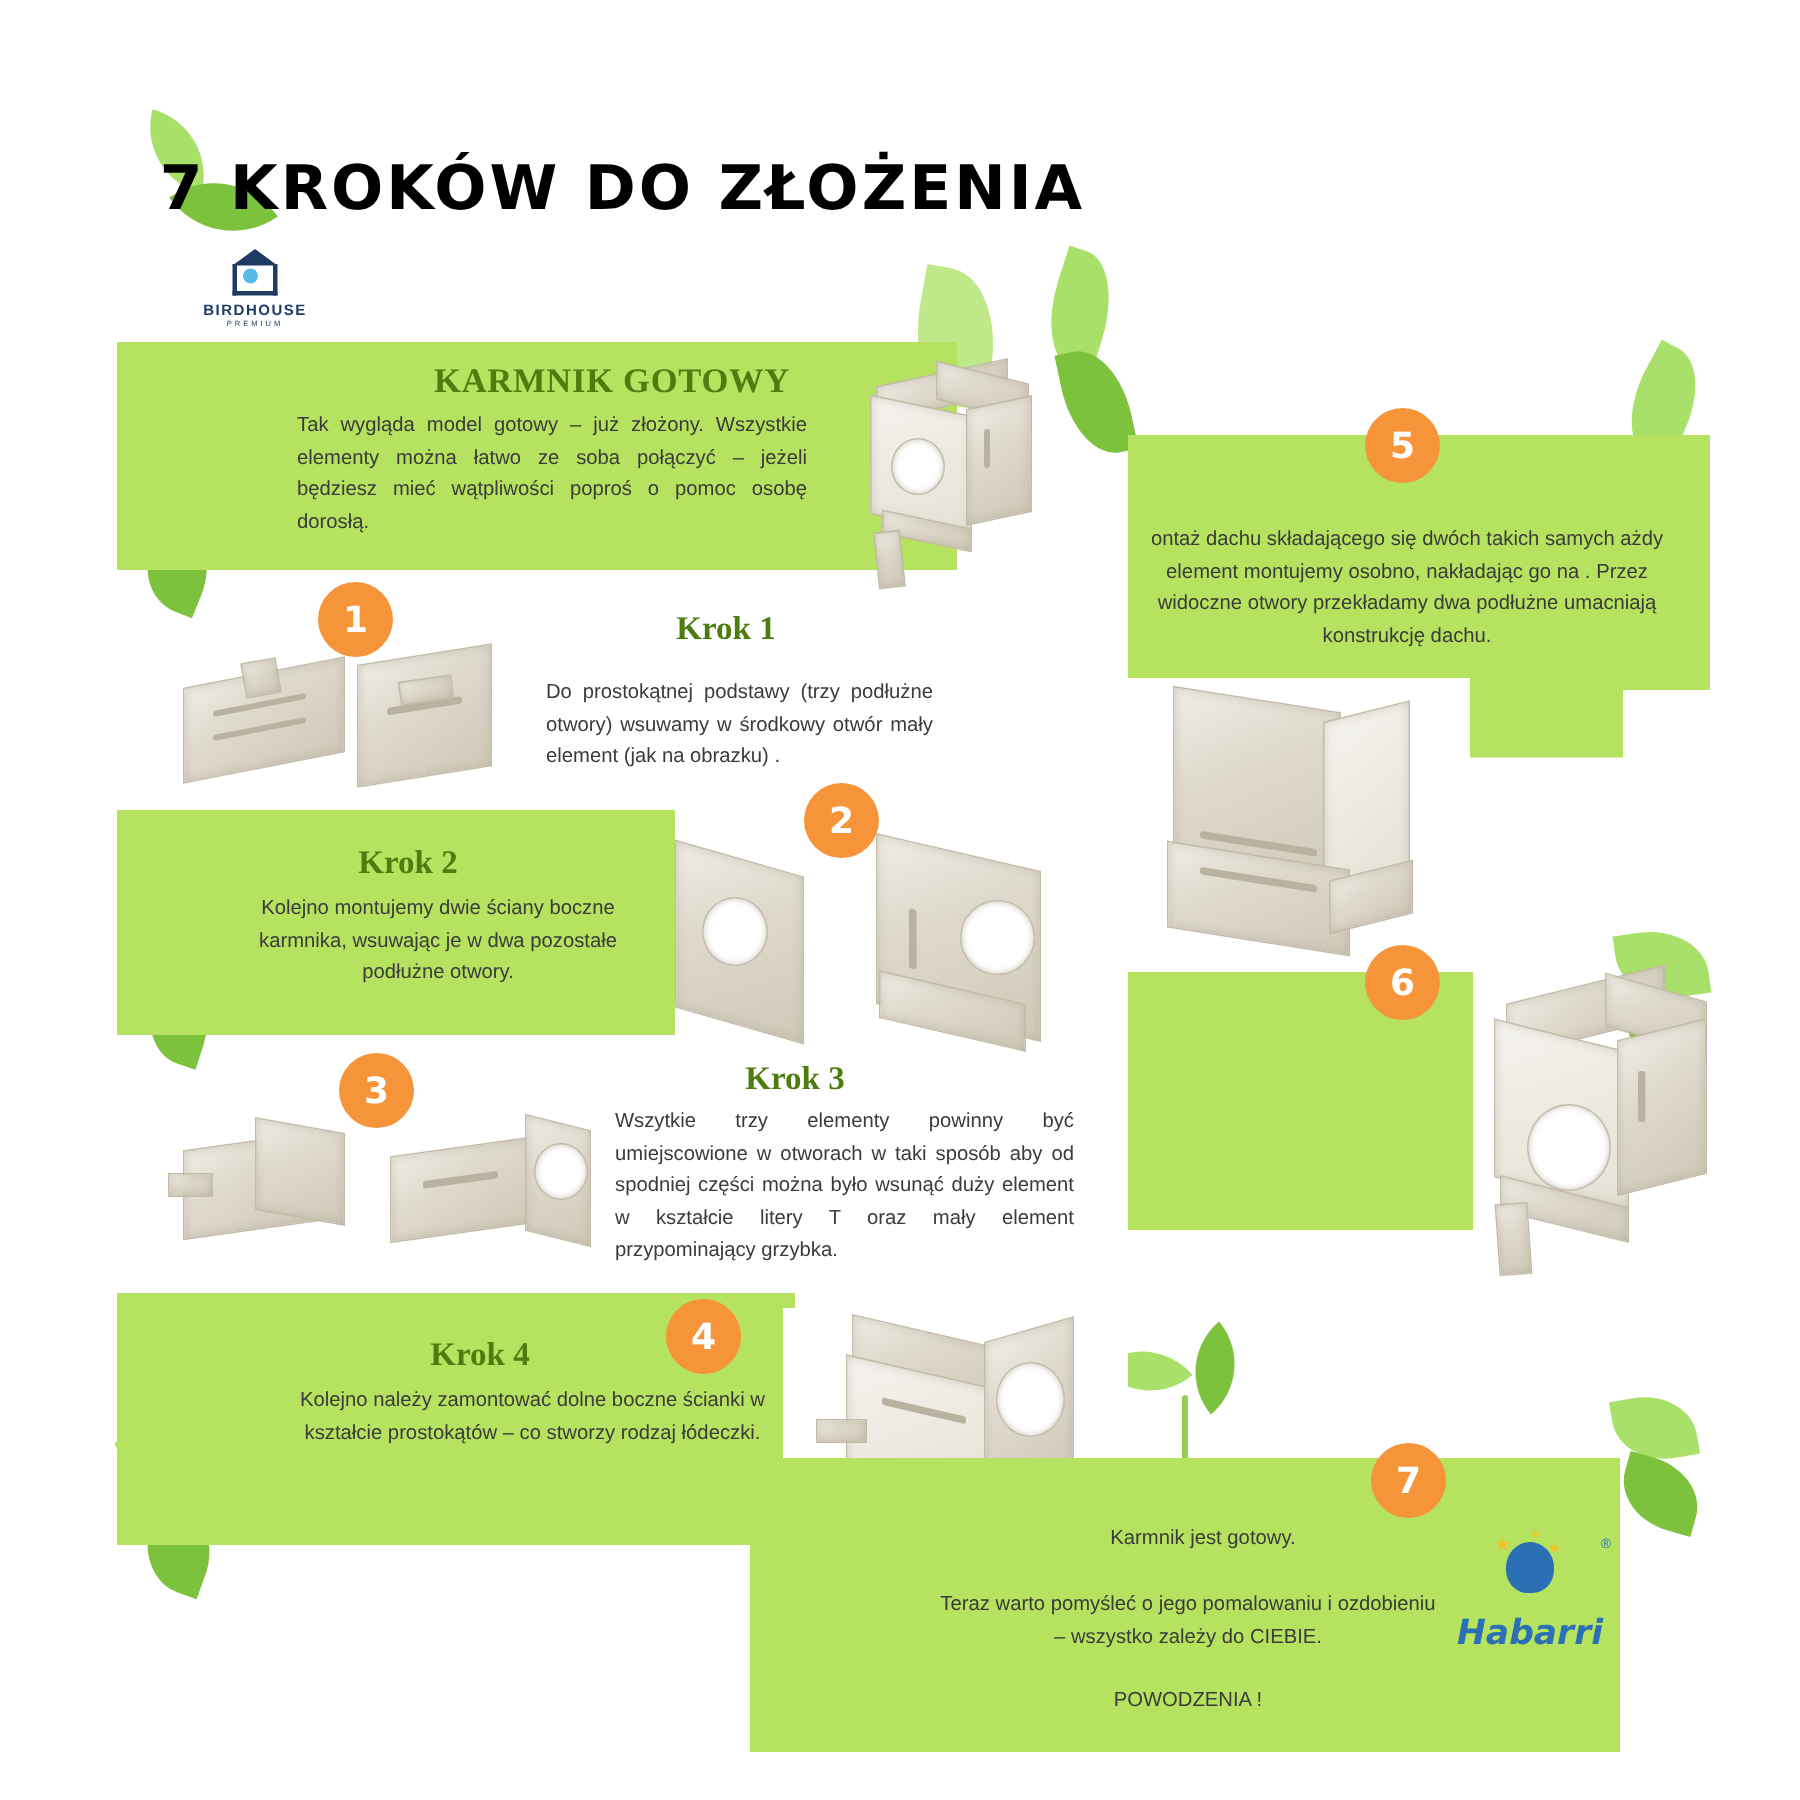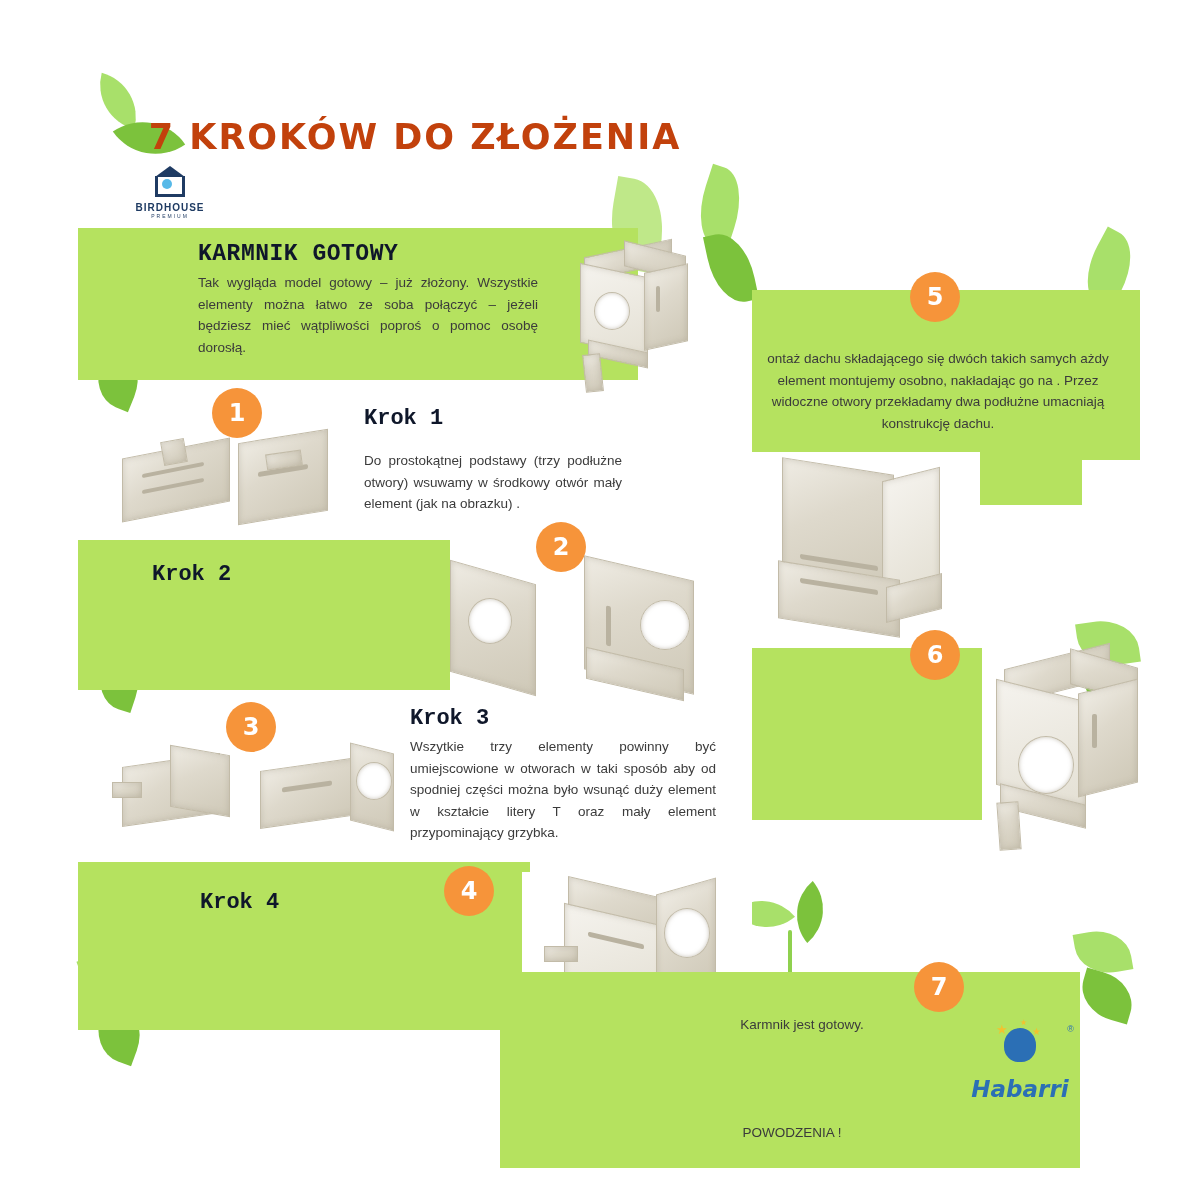--- a/index.html
+++ b/index.html
@@ -37,27 +37,26 @@
     border-radius: 2px;
   }
 
   
   .title {
     position: absolute;
     left: 105px;
     top: 100px;
     width: 620px;
     text-align: center;
-    color: #c2410c;
-    font-weight: bold;
-    font-size: 35px;
+    color: #000000;
+    font-weight: bold;
+    font-size: 41px;
     letter-spacing: 2px;
     line-height: 1.25;
     font-family: "DejaVu Sans", sans-serif;
-    margin-top: 16px;
   }
 
   
   .brand {
     position: absolute;
     left: 128px;
     top: 166px;
     width: 84px;
     text-align: center;
     color: #1f3b63;
@@ -127,24 +126,25 @@
     font-size: 24px;
     display: flex;
     align-items: center;
     justify-content: center;
     font-family: "DejaVu Sans", sans-serif;
   }
 
   
   .step-title {
     position: absolute;
-    color: #0f172a;
+    color: #4d7c0f;
     font-weight: bold;
     font-size: 22px;
-    font-family: Liberation Mono, monospace;
+    font-family: Liberation Serif, serif;
+    text-align: center;
   }
   .step-title.big {
     font-size: 23px;
     letter-spacing: 0.5px;
   }
   .step-body {
     position: absolute;
     color: #3b3b3b;
     font-size: 13.5px;
     line-height: 1.6;
@@ -297,20 +297,21 @@
     <div class="slot" style="left:28px;top:50px;width:62px;height:4px;transform:skewY(-11deg);"></div>
     <div class="slot" style="left:28px;top:66px;width:62px;height:4px;transform:skewY(-11deg);"></div>
     <div class="wood" style="left:48px;top:22px;width:22px;height:22px;transform:rotate(-10deg);"></div>
     <div class="wood" style="left:124px;top:18px;width:88px;height:80px;transform:skewY(-9deg);"></div>
     <div class="slot" style="left:144px;top:50px;width:50px;height:5px;transform:skewY(-9deg);"></div>
     <div class="wood" style="left:152px;top:34px;width:34px;height:14px;transform:rotate(-8deg);"></div>
   </div>
 
   <div class="panel" style="left:78px;top:540px;width:372px;height:150px;"></div>
   <div class="step-title" style="left:152px;top:562px;width:240px;">Krok 2</div>
+  <div class="step-body left" style="left:152px;top:594px;width:280px;">Kolejno montujemy dwie ściany boczne karmnika, wsuwając je w dwa pozostałe podłużne otwory.</div>
   <div class="step-num" style="left:536px;top:522px;">
     <span>2</span>
   </div>
 
   <div style="position:absolute;left:440px;top:550px;width:280px;height:160px;">
     <div class="wood" style="left:10px;top:22px;width:84px;height:110px;transform:skewY(16deg);"></div>
     <div class="hole" style="left:28px;top:48px;width:42px;height:44px;"></div>
     <div class="wood" style="left:144px;top:18px;width:108px;height:112px;transform:skewY(13deg);"></div>
     <div class="hole" style="left:200px;top:50px;width:48px;height:48px;"></div>
     <div class="slot" style="left:166px;top:56px;width:5px;height:40px;transform:skewY(13deg);"></div>
@@ -344,40 +345,42 @@
     <div class="wood" style="left:60px;top:20px;width:58px;height:60px;transform:skewY(10deg);"></div>
     <div class="wood" style="left:2px;top:52px;width:28px;height:14px;"></div>
     <div class="wood" style="left:150px;top:34px;width:96px;height:56px;transform:skewY(-8deg);"></div>
     <div class="wood" style="left:240px;top:18px;width:42px;height:76px;transform:skewY(14deg);"></div>
     <div class="hole" style="left:246px;top:32px;width:34px;height:36px;"></div>
     <div class="slot" style="left:172px;top:54px;width:50px;height:5px;transform:skewY(-8deg);"></div>
   </div>
 
   <div class="panel" style="left:78px;top:862px;width:452px;height:168px;"></div>
   <div class="step-title" style="left:200px;top:890px;width:240px;">Krok 4</div>
+  <div class="step-body left" style="left:200px;top:922px;width:310px;">Kolejno należy zamontować dolne boczne ścianki w kształcie prostokątów – co stworzy rodzaj łódeczki.</div>
   <div class="step-num" style="left:444px;top:866px;">
     <span>4</span>
   </div>
 
   <div class="photo" style="left:522px;top:872px;width:230px;height:162px;"></div>
   <div style="position:absolute;left:540px;top:874px;width:214px;height:158px;">
     <div class="wood" style="left:28px;top:14px;width:102px;height:36px;transform:skewY(13deg);"></div>
     <div class="wood pale" style="left:24px;top:40px;width:96px;height:78px;transform:skewY(13deg);"></div>
     <div class="wood" style="left:116px;top:12px;width:58px;height:104px;transform:skewY(-16deg);"></div>
     <div class="hole" style="left:124px;top:34px;width:44px;height:48px;"></div>
     <div class="slot" style="left:48px;top:64px;width:56px;height:5px;transform:skewY(13deg);"></div>
     <div class="wood" style="left:4px;top:72px;width:32px;height:14px;"></div>
     <div class="wood" style="left:28px;top:112px;width:88px;height:20px;transform:skewY(13deg);"></div>
   </div>
 
   <div class="panel" style="left:500px;top:972px;width:580px;height:196px;"></div>
   <div class="step-num" style="left:914px;top:962px;">
     <span>7</span>
   </div>
   <div class="step-body left" style="left:622px;top:1014px;width:360px;">Karmnik jest gotowy.</div>
+  <div class="step-body left" style="left:622px;top:1058px;width:340px;">Teraz warto pomyśleć o jego pomalowaniu i ozdobieniu – wszystko zależy do CIEBIE.</div>
   <div class="step-body left" style="left:622px;top:1122px;width:340px;">POWODZENIA !</div>
 
   <div class="habarri" style="left:960px;top:1022px;">
     <div class="mark">
       <div class="head"></div>
       <div class="star" style="left:2px;top:0px;">★</div>
       <div class="star" style="left:38px;top:4px;font-size:10px;">★</div>
       <div class="star" style="left:26px;top:-4px;font-size:8px;">★</div>
     </div>
     <div class="reg">®</div>

